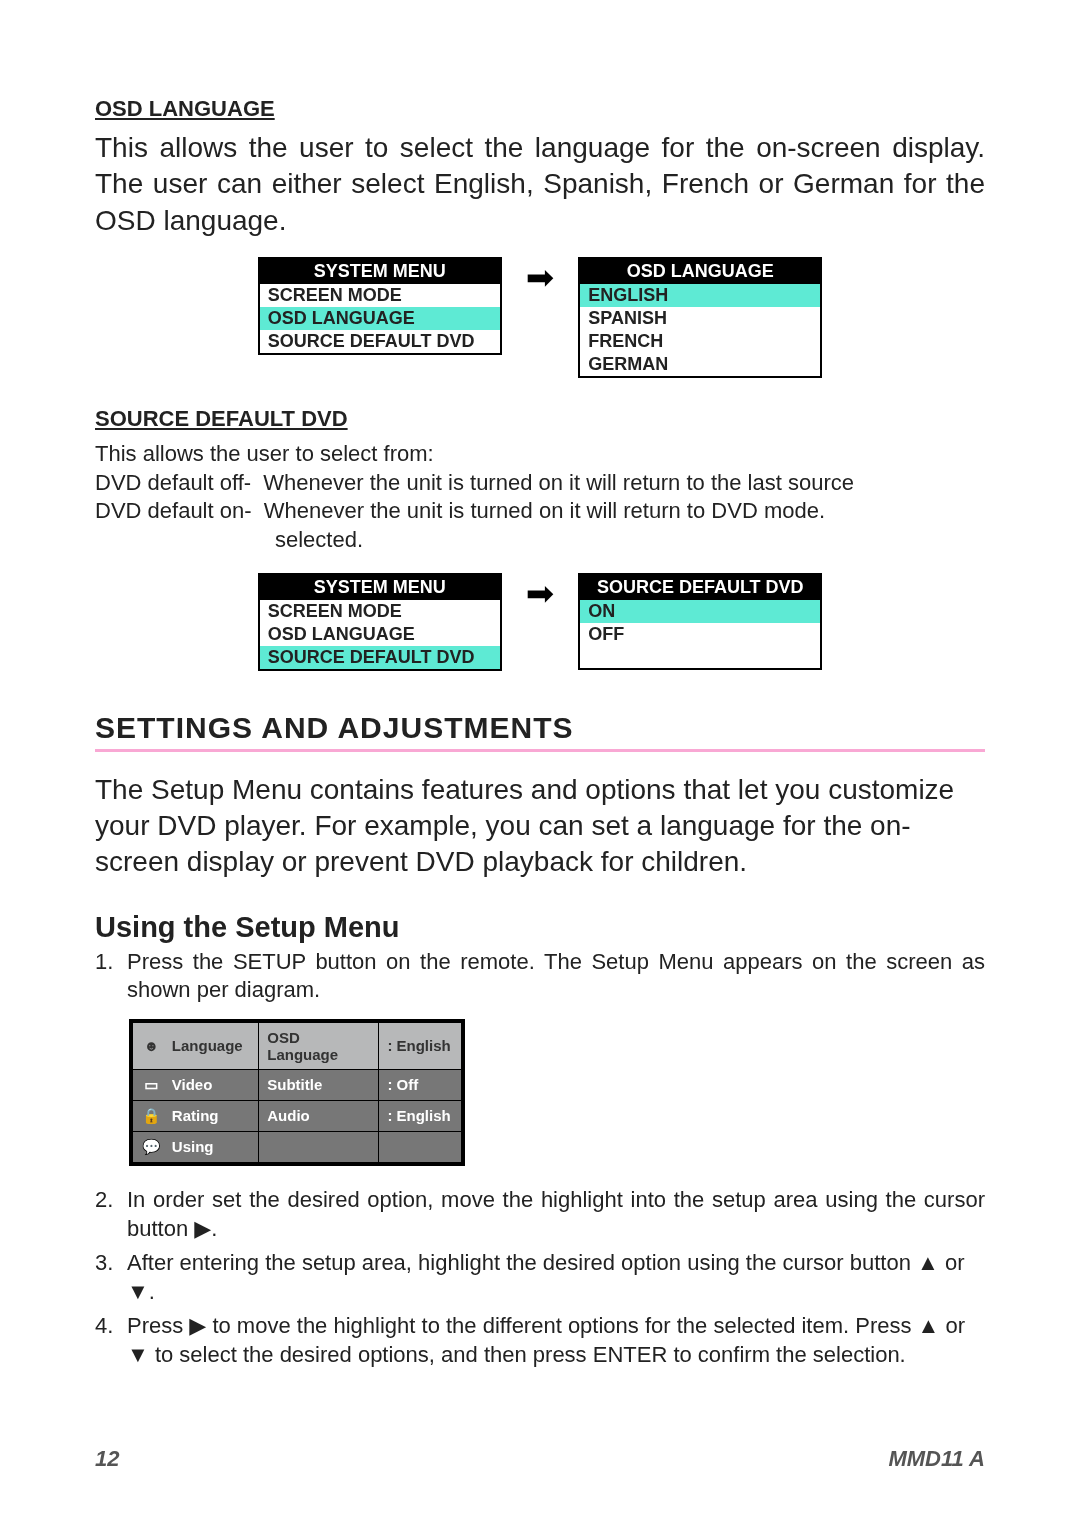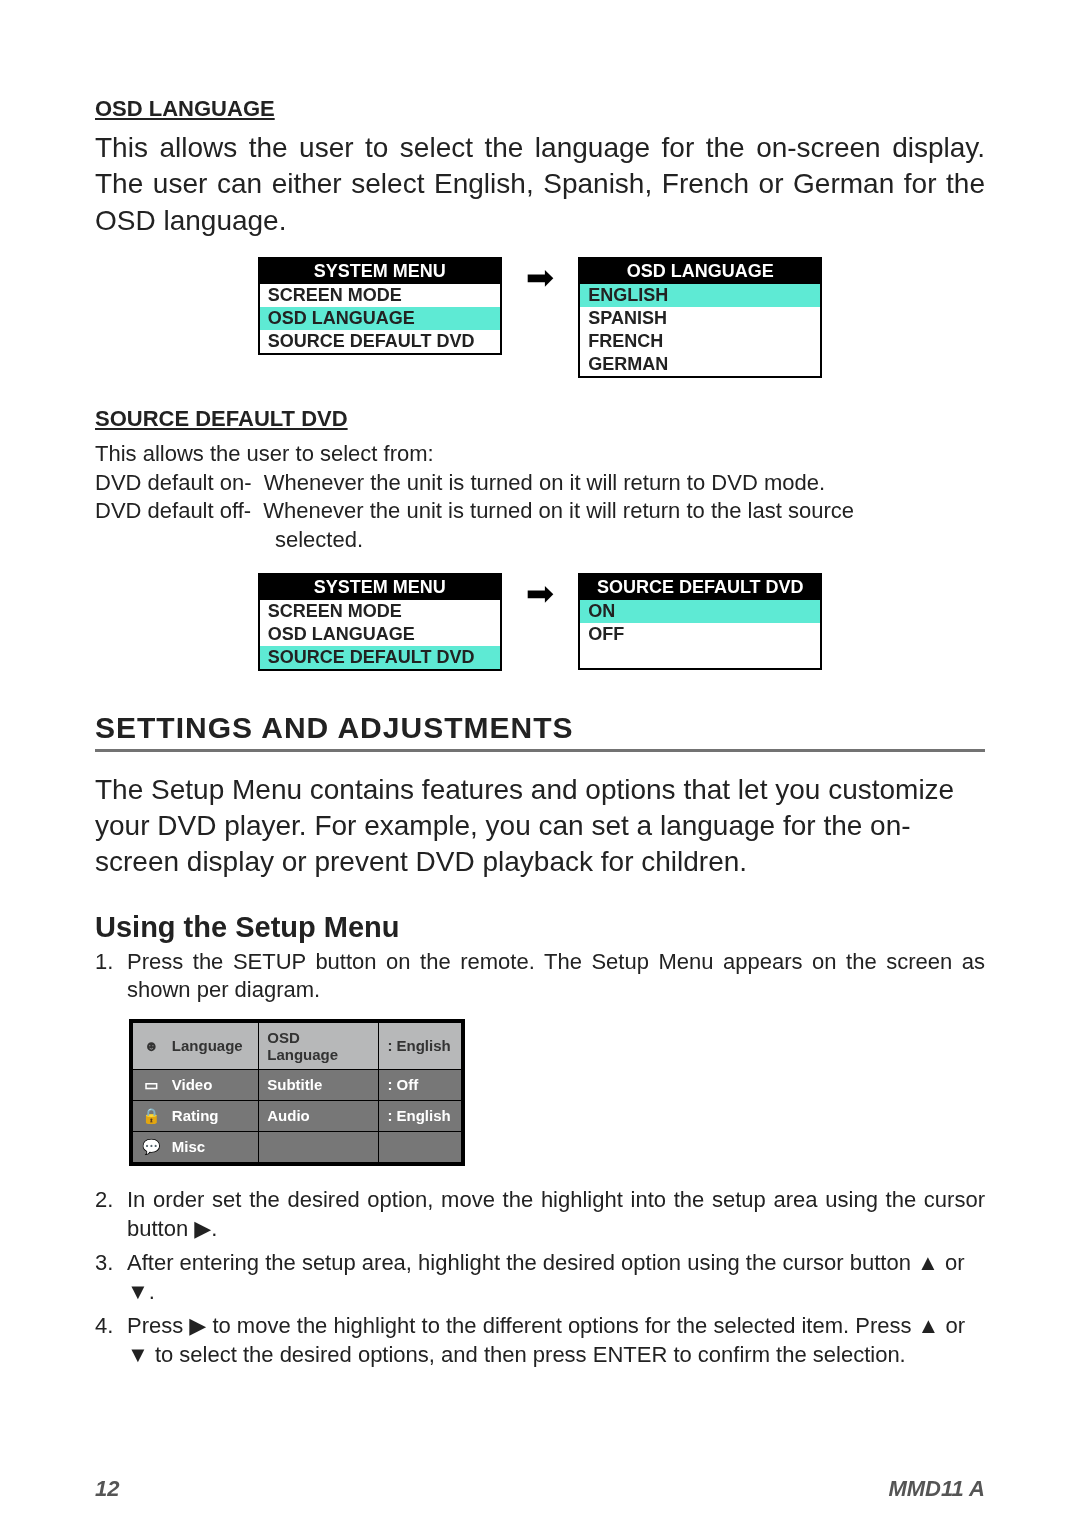--- a/index.html
+++ b/index.html
@@ -67,21 +67,21 @@
   .arrow-right {
     font-size: 34px;
     color: #000;
   }
   .big-title {
     font-size: 30px;
     font-weight: bold;
     letter-spacing: 1px;
     margin-top: 40px;
     padding-bottom: 4px;
-    border-bottom: 3px solid #737373;
+    border-bottom: 3px solid #f9a8d4;
   }
   .sub-title {
     font-size: 29px;
     font-weight: bold;
     margin-top: 30px;
     margin-bottom: 4px;
   }
   .step {
     font-size: 22px;
     line-height: 1.3;
@@ -129,21 +129,21 @@
     width: 72px;
   }
   .setup-table td.opt {
     width: 95px;
   }
   .setup-table td.val {
     width: 60px;
   }
   .footer {
     position: absolute;
-    bottom: 36px;
+    bottom: 66px;
     left: 95px;
     right: 95px;
     display: flex;
     justify-content: space-between;
     font-style: italic;
     font-weight: bold;
     font-size: 22px;
     color: #555;
   }
   .tri-right::after { content: "▶"; }
@@ -171,24 +171,24 @@
       <div class="menu-item sel">ENGLISH</div>
       <div class="menu-item">SPANISH</div>
       <div class="menu-item">FRENCH</div>
       <div class="menu-item">GERMAN</div>
     </div>
   </div>
 
   <div class="section-heading">SOURCE DEFAULT DVD</div>
   <div class="indent-def">This allows the user to select from:</div>
   <div class="indent-def">
+    <span>DVD default off-</span>&nbsp;&nbsp;<span>Whenever the unit is turned on it will return to the last source</span>
+  </div>
+  <div class="indent-def">
     <span>DVD default on-</span>&nbsp;&nbsp;<span>Whenever the unit is turned on it will return to DVD mode.</span>
-  </div>
-  <div class="indent-def">
-    <span>DVD default off-</span>&nbsp;&nbsp;<span>Whenever the unit is turned on it will return to the last source</span>
   </div>
   <div class="indent-def" style="padding-left:180px;">selected.</div>
 
   <div class="menu-row">
     <div class="menu-box">
       <div class="menu-header">SYSTEM MENU</div>
       <div class="menu-item">SCREEN MODE</div>
       <div class="menu-item">OSD LANGUAGE</div>
       <div class="menu-item sel">SOURCE DEFAULT DVD</div>
     </div>
@@ -227,21 +227,21 @@
         <td class="val">: Off</td>
       </tr>
       <tr>
         <td class="icon">🔒</td>
         <td class="label">Rating</td>
         <td class="opt">Audio</td>
         <td class="val">: English</td>
       </tr>
       <tr>
         <td class="icon">💬</td>
-        <td class="label">Misc</td>
+        <td class="label">Using</td>
         <td class="opt"></td>
         <td class="val"></td>
       </tr>
     </tbody>
       </table>
   </div>
 
   <div class="step">
     <div class="num">2.</div>
     <div class="txt"><span>In order set the desired option, move the highlight into the setup area using the cursor button </span><span class="tri-right"></span><span>.</span></div>

